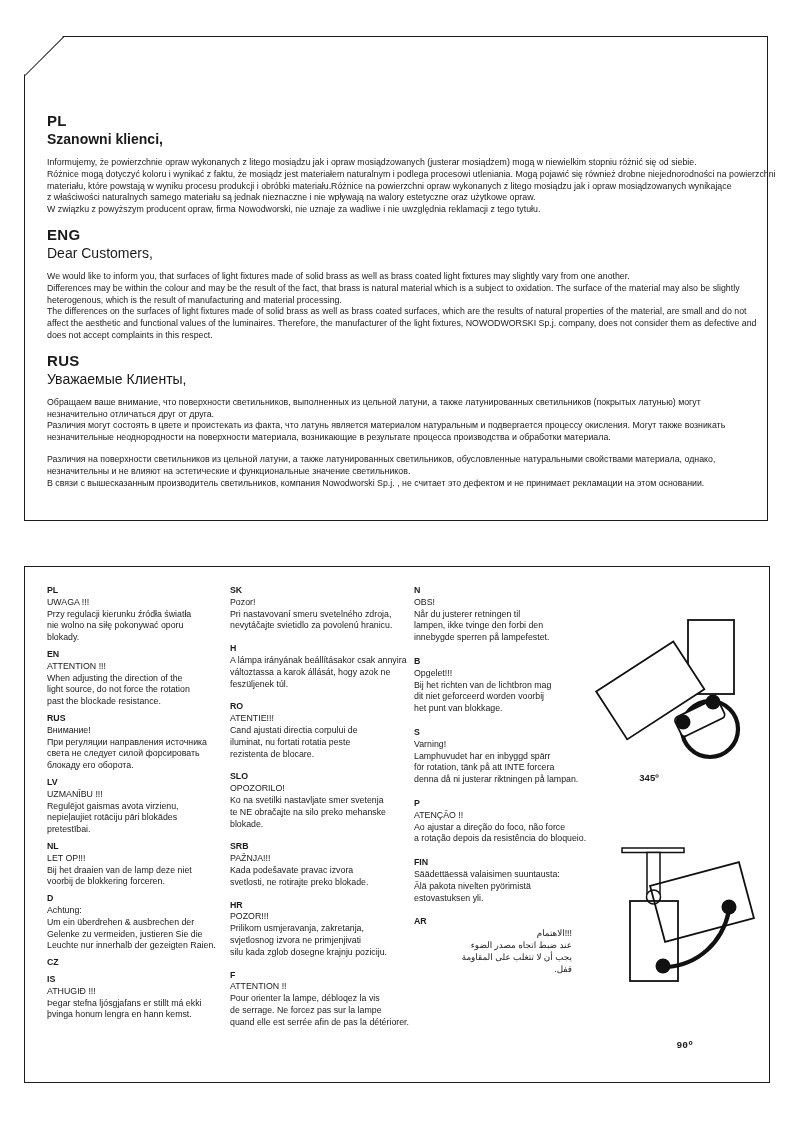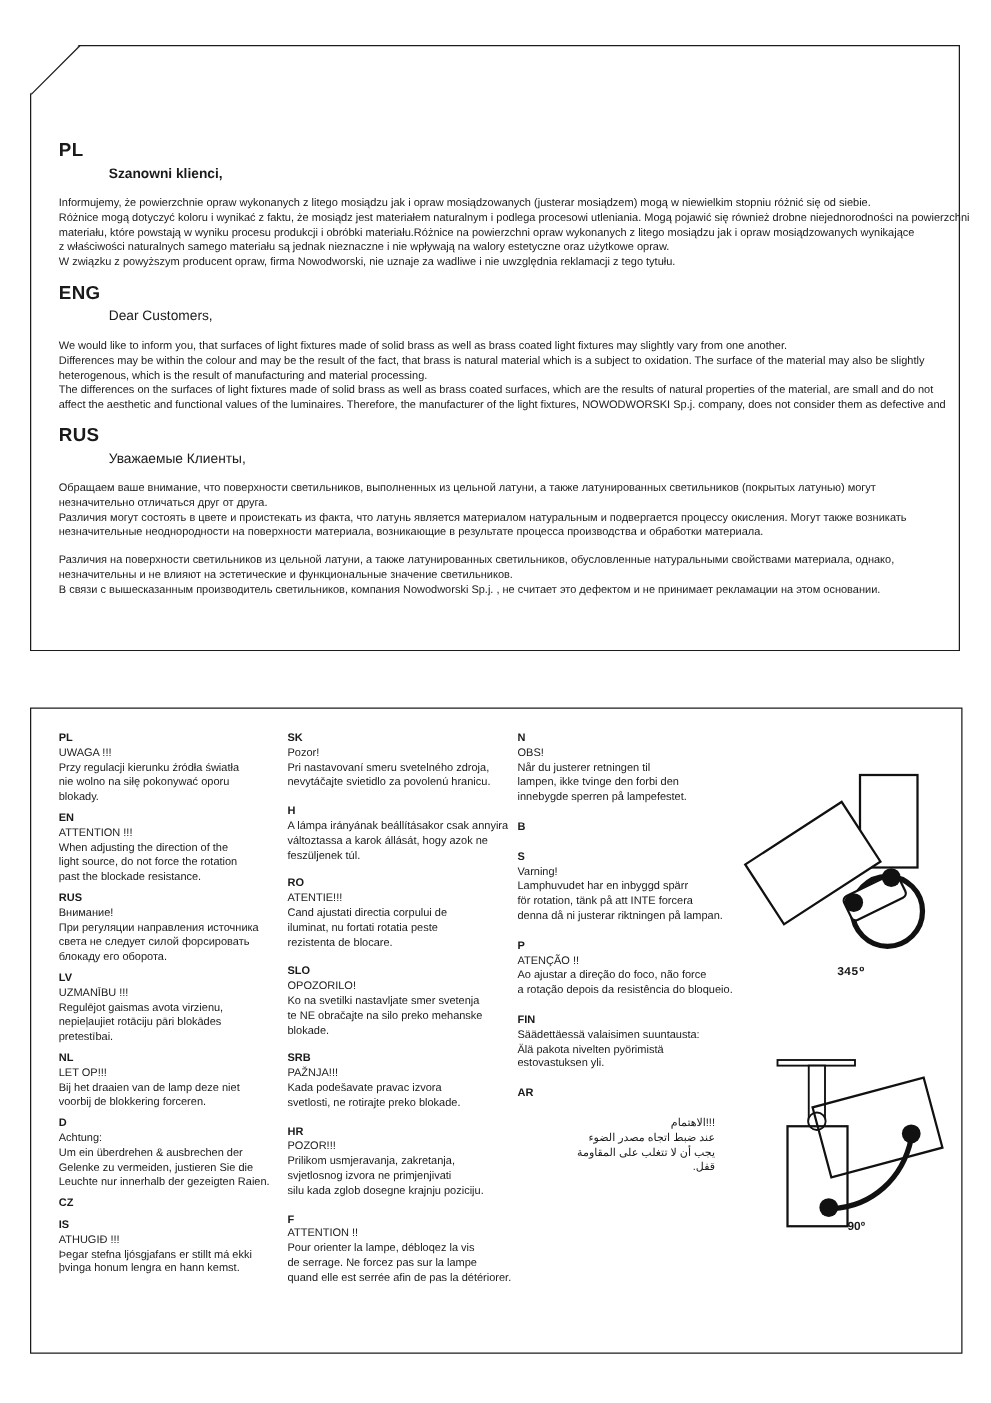--- a/index.html
+++ b/index.html
@@ -13,46 +13,46 @@
   
   .box{position:absolute;border:1.6px solid #1c1c1c;box-sizing:border-box;background:#fff;}
   .box-top{left:24px;top:36px;width:744px;height:485px;
     clip-path:polygon(39px 0,100% 0,100% 100%,0 100%,0 39px);}
   .chamfer{position:absolute;left:24.5px;top:74.5px;width:55px;height:0;
     border-top:1.6px solid #1c1c1c;transform:rotate(-45deg);transform-origin:0 50%;}
 
   .notice-content{position:absolute;left:47px;top:112px;width:716px;}
   .notice-section{margin-bottom:8px;}
   .notice-heading{font-size:15px;line-height:18px;font-weight:700;letter-spacing:.3px;margin-bottom:4px;}
-  .salutation{font-size:11px;line-height:11px;margin-bottom:12px;margin-left:40px;}
+  .salutation{font-size:14px;line-height:11px;margin-bottom:12px;}
   .salutation.bold{font-weight:700;}
   .para{margin-bottom:10px;}
   .ln{font-size:8.8px;line-height:11.8px;white-space:pre;}
 
   
   .box-bottom{left:24px;top:566px;width:746px;height:517px;}
   .warn-col{position:absolute;top:585px;font-size:8.8px;}
   #warn-col-0{left:47px;}
   #warn-col-1{left:230px;}
   #warn-col-2{left:414px;}
   .gap-sm .warn-section{margin-bottom:5px;}
   .gap-md .warn-section{margin-bottom:11px;}
   .gap-lg .warn-section{margin-bottom:12px;}
   .warn-code{font-weight:700;line-height:11.8px;}
   .warn-ln{line-height:11.8px;white-space:pre;}
-  .warn-lines.rtl{direction:rtl;text-align:right;width:158px;margin-top:12px;}
+  .warn-lines.rtl{direction:rtl;text-align:right;width:158px;margin-top:0;}
   .warn-lines.rtl .warn-ln{white-space:normal;}
 
   
   .diagram{position:absolute;}
   .d1{left:592px;top:598px;width:178px;height:168px;}
   .d2{left:600px;top:843px;width:170px;height:170px;}
   .deg{position:absolute;text-align:center;font-size:9.5px;font-weight:700;}
-  .deg1{left:592px;top:772px;width:178px;font-family:Liberation Mono, monospace;}
-  .deg2{left:600px;top:976px;width:170px;}
+  .deg1{left:560px;top:772px;width:178px;}
+  .deg2{left:600px;top:1040px;width:170px;font-family:Liberation Mono, monospace;}
 </style>
 </head>
 <body>
 
 <div class="page">
 
   <div class="box box-top"></div>
   <div class="chamfer"></div>
   <div id="notice-sections" class="notice-content">
       <div class="notice-section">
@@ -68,20 +68,21 @@
       </div>
       <div class="notice-section">
         <div class="notice-heading">ENG</div>
         <div class="salutation">Dear Customers,</div>
         <div class="para">
           <div class="ln">We would like to inform you, that surfaces of light fixtures made of solid brass as well as brass coated light fixtures may slightly vary from one another.</div>
           <div class="ln">Differences may be within the colour and may be the result of the fact, that brass is natural material which is a subject to oxidation. The surface of the material may also be slightly</div>
           <div class="ln">heterogenous, which is the result of manufacturing and material processing.</div>
           <div class="ln">The differences on the surfaces of light fixtures made of solid brass as well as brass coated surfaces, which are the results of natural properties of the material, are small and do not</div>
           <div class="ln">affect the aesthetic and functional values of the luminaires. Therefore, the manufacturer of the light fixtures, NOWODWORSKI Sp.j. company, does not consider them as defective and</div>
+          <div class="ln">does not accept complaints in this respect.</div>
         </div>
       </div>
       <div class="notice-section">
         <div class="notice-heading">RUS</div>
         <div class="salutation">Уважаемые Клиенты,</div>
         <div class="para">
           <div class="ln">Обращаем ваше внимание, что поверхности светильников, выполненных из цельной латуни, а также латунированных светильников (покрытых латунью) могут</div>
           <div class="ln">незначительно отличаться друг от друга.</div>
           <div class="ln">Различия могут состоять в цвете и проистекать из факта, что латунь является материалом натуральным и подвергается процессу окисления. Могут также возникать</div>
           <div class="ln">незначительные неоднородности на поверхности материала, возникающие в результате процесса производства и обработки материала.</div>
@@ -228,20 +229,26 @@
         <div class="warn-code">N</div>
         <div class="warn-lines">
           <div class="warn-ln">OBS!</div>
           <div class="warn-ln">Når du justerer retningen til</div>
           <div class="warn-ln">lampen, ikke tvinge den forbi den</div>
           <div class="warn-ln">innebygde sperren på lampefestet.</div>
         </div>
       </div>
       <div class="warn-section">
         <div class="warn-code">B</div>
+        <div class="warn-lines">
+          <div class="warn-ln">Opgelet!!!</div>
+          <div class="warn-ln">Bij het richten van de lichtbron mag</div>
+          <div class="warn-ln">dit niet geforceerd worden voorbij</div>
+          <div class="warn-ln">het punt van blokkage.</div>
+        </div>
       </div>
       <div class="warn-section">
         <div class="warn-code">S</div>
         <div class="warn-lines">
           <div class="warn-ln">Varning!</div>
           <div class="warn-ln">Lamphuvudet har en inbyggd spärr</div>
           <div class="warn-ln">för rotation, tänk på att INTE forcera</div>
           <div class="warn-ln">denna då ni justerar riktningen på lampan.</div>
         </div>
       </div>

